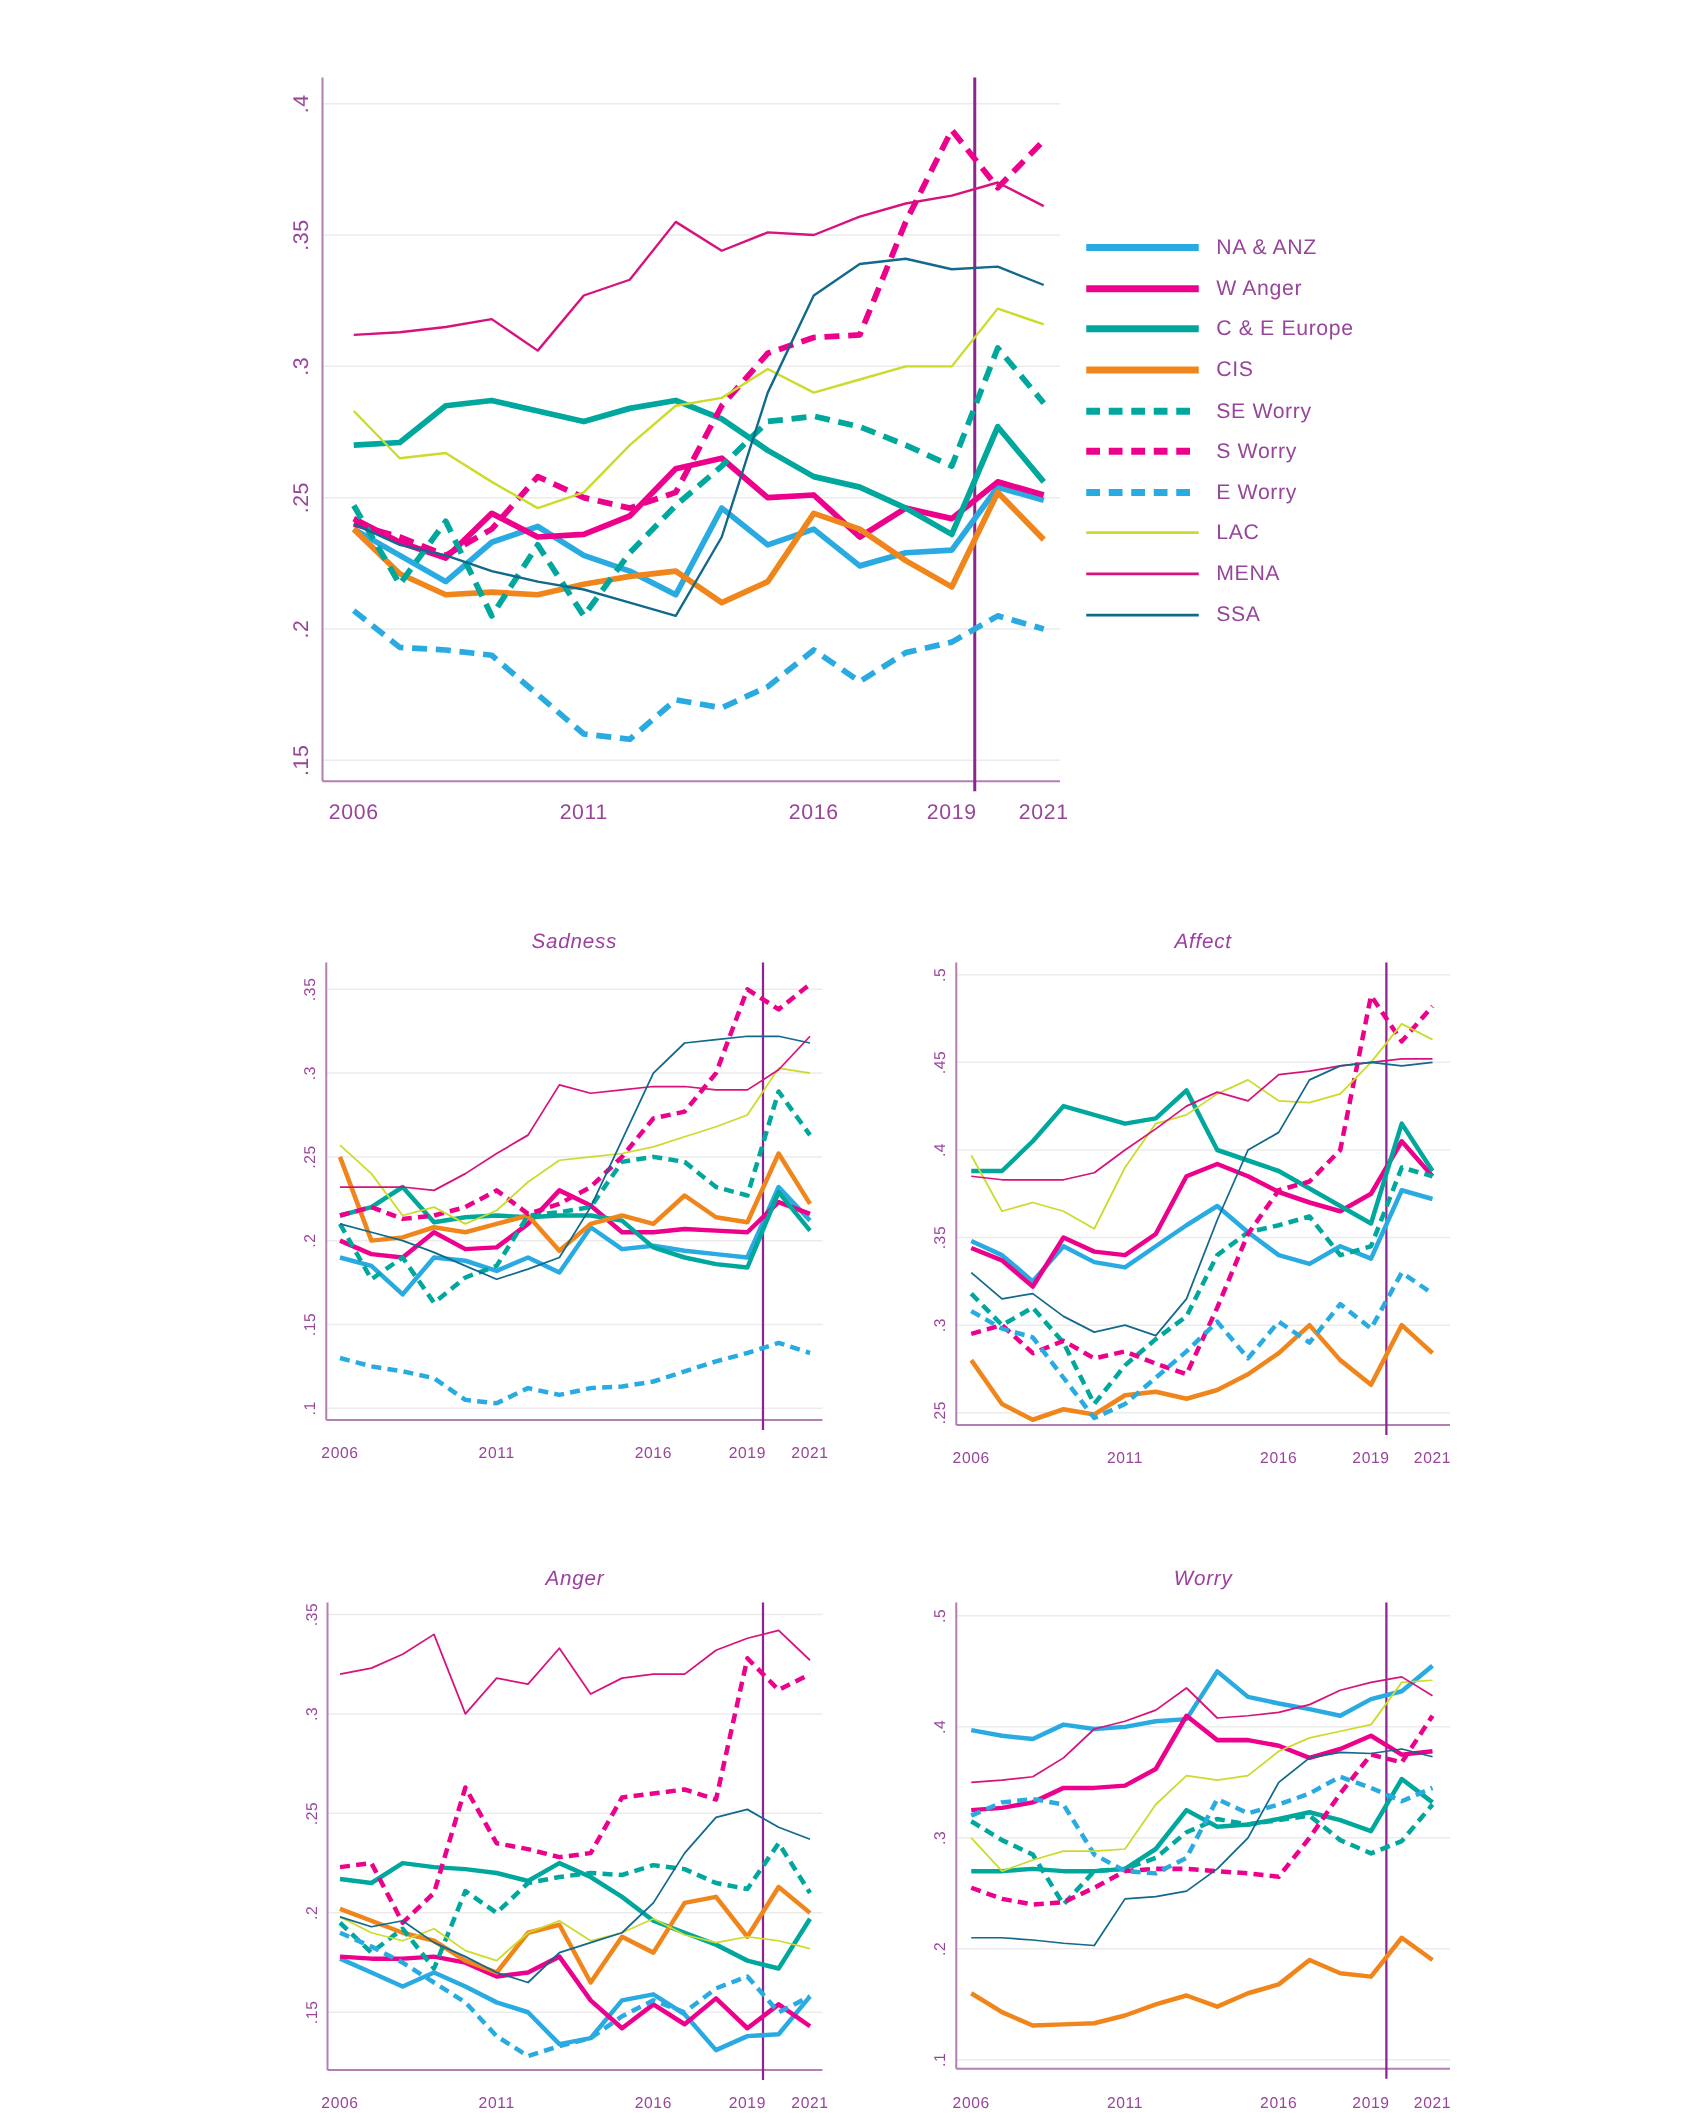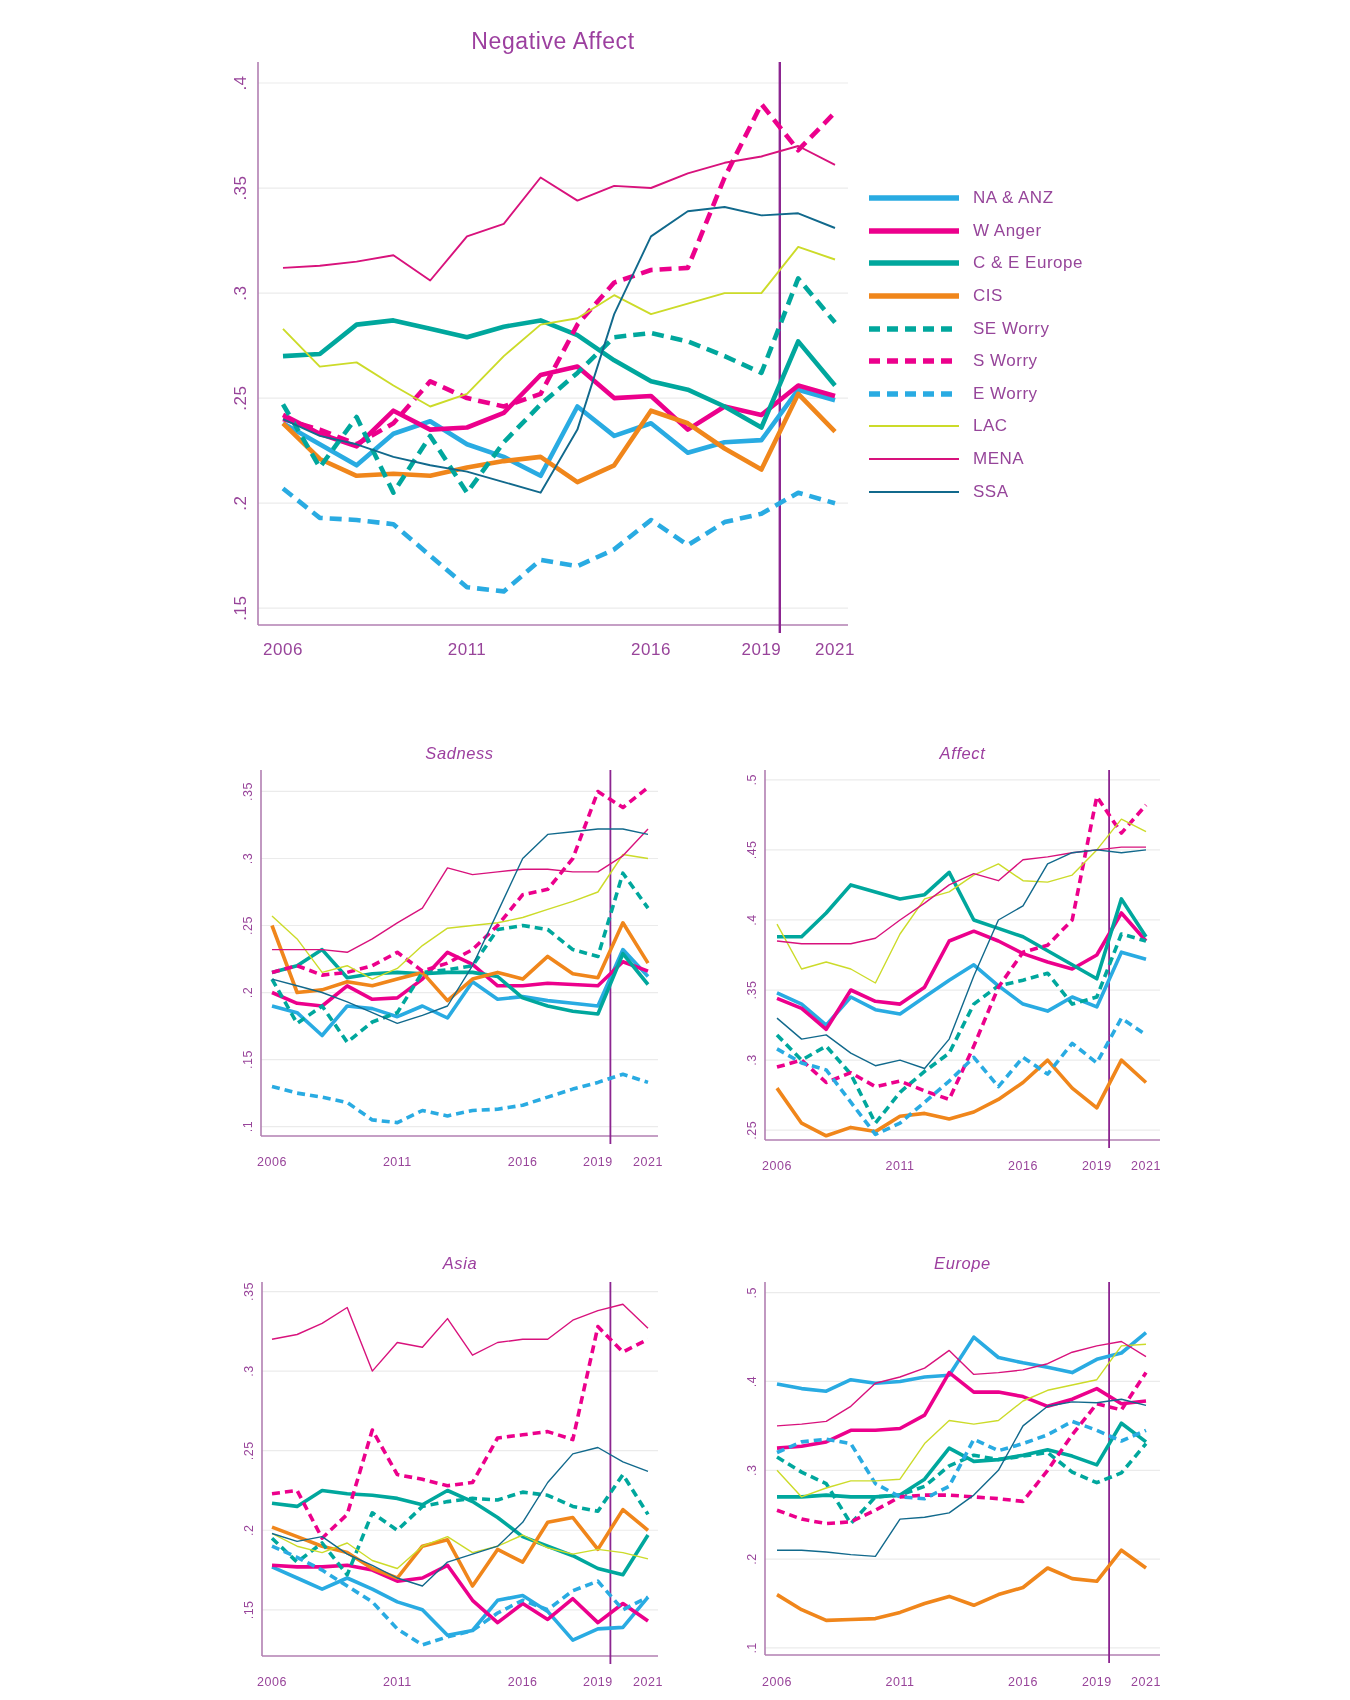--- a/index.html
+++ b/index.html
@@ -163,25 +163,24 @@
       <path d="M777.0 1496.9 L801.6 1496.9 L826.2 1495.1 L850.8 1496.9 L875.4 1496.9 L900.0 1495.1 L924.6 1479.2 L949.2 1448.1 L973.8 1461.4 L998.4 1459.6 L1023.0 1455.2 L1047.6 1449.8 L1072.2 1456.1 L1096.8 1464.9 L1121.4 1423.2 L1146.0 1441.9" fill="none" stroke="#00a79d" stroke-width="3.6" stroke-linejoin="round" stroke-linecap="butt"></path>
       <path d="M777.0 1594.6 L801.6 1609.7 L826.2 1620.4 L850.8 1619.5 L875.4 1618.6 L900.0 1612.4 L924.6 1603.5 L949.2 1596.4 L973.8 1605.3 L998.4 1594.6 L1023.0 1587.5 L1047.6 1568.0 L1072.2 1578.6 L1096.8 1581.3 L1121.4 1550.2 L1146.0 1568.0" fill="none" stroke="#f0861b" stroke-width="3.6" stroke-linejoin="round" stroke-linecap="butt"></path>
       <path d="M777.0 1457.0 L801.6 1472.1 L826.2 1483.6 L850.8 1523.6 L875.4 1496.9 L900.0 1495.1 L924.6 1486.3 L949.2 1465.8 L973.8 1455.2 L998.4 1459.6 L1023.0 1456.1 L1047.6 1452.5 L1072.2 1472.1 L1096.8 1482.7 L1121.4 1472.9 L1146.0 1443.6" fill="none" stroke="#00a79d" stroke-width="3.6" stroke-linejoin="round" stroke-linecap="butt" stroke-dasharray="8 5"></path>
       <path d="M777.0 1510.2 L801.6 1519.1 L826.2 1523.6 L850.8 1521.8 L875.4 1510.2 L900.0 1496.9 L924.6 1495.1 L949.2 1495.1 L973.8 1496.9 L998.4 1498.7 L1023.0 1501.4 L1047.6 1470.3 L1072.2 1434.8 L1096.8 1403.7 L1121.4 1409.9 L1146.0 1372.6" fill="none" stroke="#ec008c" stroke-width="3.6" stroke-linejoin="round" stroke-linecap="butt" stroke-dasharray="8 5"></path>
       <path d="M777.0 1452.5 L801.6 1441.9 L826.2 1439.2 L850.8 1443.6 L875.4 1483.6 L900.0 1496.9 L924.6 1498.7 L949.2 1486.3 L973.8 1439.2 L998.4 1450.7 L1023.0 1443.6 L1047.6 1434.8 L1072.2 1421.4 L1096.8 1430.3 L1121.4 1441.0 L1146.0 1430.3" fill="none" stroke="#29abe2" stroke-width="3.6" stroke-linejoin="round" stroke-linecap="butt" stroke-dasharray="8 5"></path>
       <path d="M777.0 1470.3 L801.6 1496.9 L826.2 1488.0 L850.8 1480.9 L875.4 1480.9 L900.0 1479.2 L924.6 1443.6 L949.2 1420.5 L973.8 1424.1 L998.4 1420.5 L1023.0 1401.0 L1047.6 1390.3 L1072.2 1385.0 L1096.8 1379.7 L1121.4 1345.9 L1146.0 1344.2" fill="none" stroke="#ccdb29" stroke-width="1.4" stroke-linejoin="round" stroke-linecap="butt"></path>
       <path d="M777.0 1425.9 L801.6 1424.1 L826.2 1421.4 L850.8 1406.3 L875.4 1383.2 L900.0 1377.0 L924.6 1368.1 L949.2 1350.4 L973.8 1374.4 L998.4 1372.6 L1023.0 1369.9 L1047.6 1363.7 L1072.2 1352.2 L1096.8 1345.9 L1121.4 1341.5 L1146.0 1356.6" fill="none" stroke="#d8127c" stroke-width="1.4" stroke-linejoin="round" stroke-linecap="butt"></path>
       <path d="M777.0 1550.2 L801.6 1550.2 L826.2 1552.0 L850.8 1554.6 L875.4 1556.4 L900.0 1519.1 L924.6 1517.3 L949.2 1512.9 L973.8 1495.1 L998.4 1470.3 L1023.0 1425.9 L1047.6 1406.3 L1072.2 1401.9 L1096.8 1402.8 L1121.4 1399.2 L1146.0 1405.4" fill="none" stroke="#11698c" stroke-width="1.4" stroke-linejoin="round" stroke-linecap="butt"></path>
     </svg>
 
-  <div class="chart-title" id="main-title">Negative Affect</div>
   <div class="chart-title sub-title" id="title-sadness">Sadness</div>
   <div class="chart-title sub-title" id="title-worry">Affect</div>
-  <div class="chart-title sub-title" id="title-anger">Asia</div>
-  <div class="chart-title sub-title" id="title-stress">Europe</div>
+  <div class="chart-title sub-title" id="title-anger">Anger</div>
+  <div class="chart-title sub-title" id="title-stress">Worry</div>
 
   <div id="legend">
       <div class="legend-row">
         <svg width="92" height="12" class="legend-swatch">
           <line x1="1" y1="6" x2="91" y2="6" stroke="#29abe2" stroke-width="5.5"></line>
         </svg>
         <span class="legend-label">NA &amp; ANZ</span>
       </div>
       <div class="legend-row">
         <svg width="92" height="12" class="legend-swatch">

